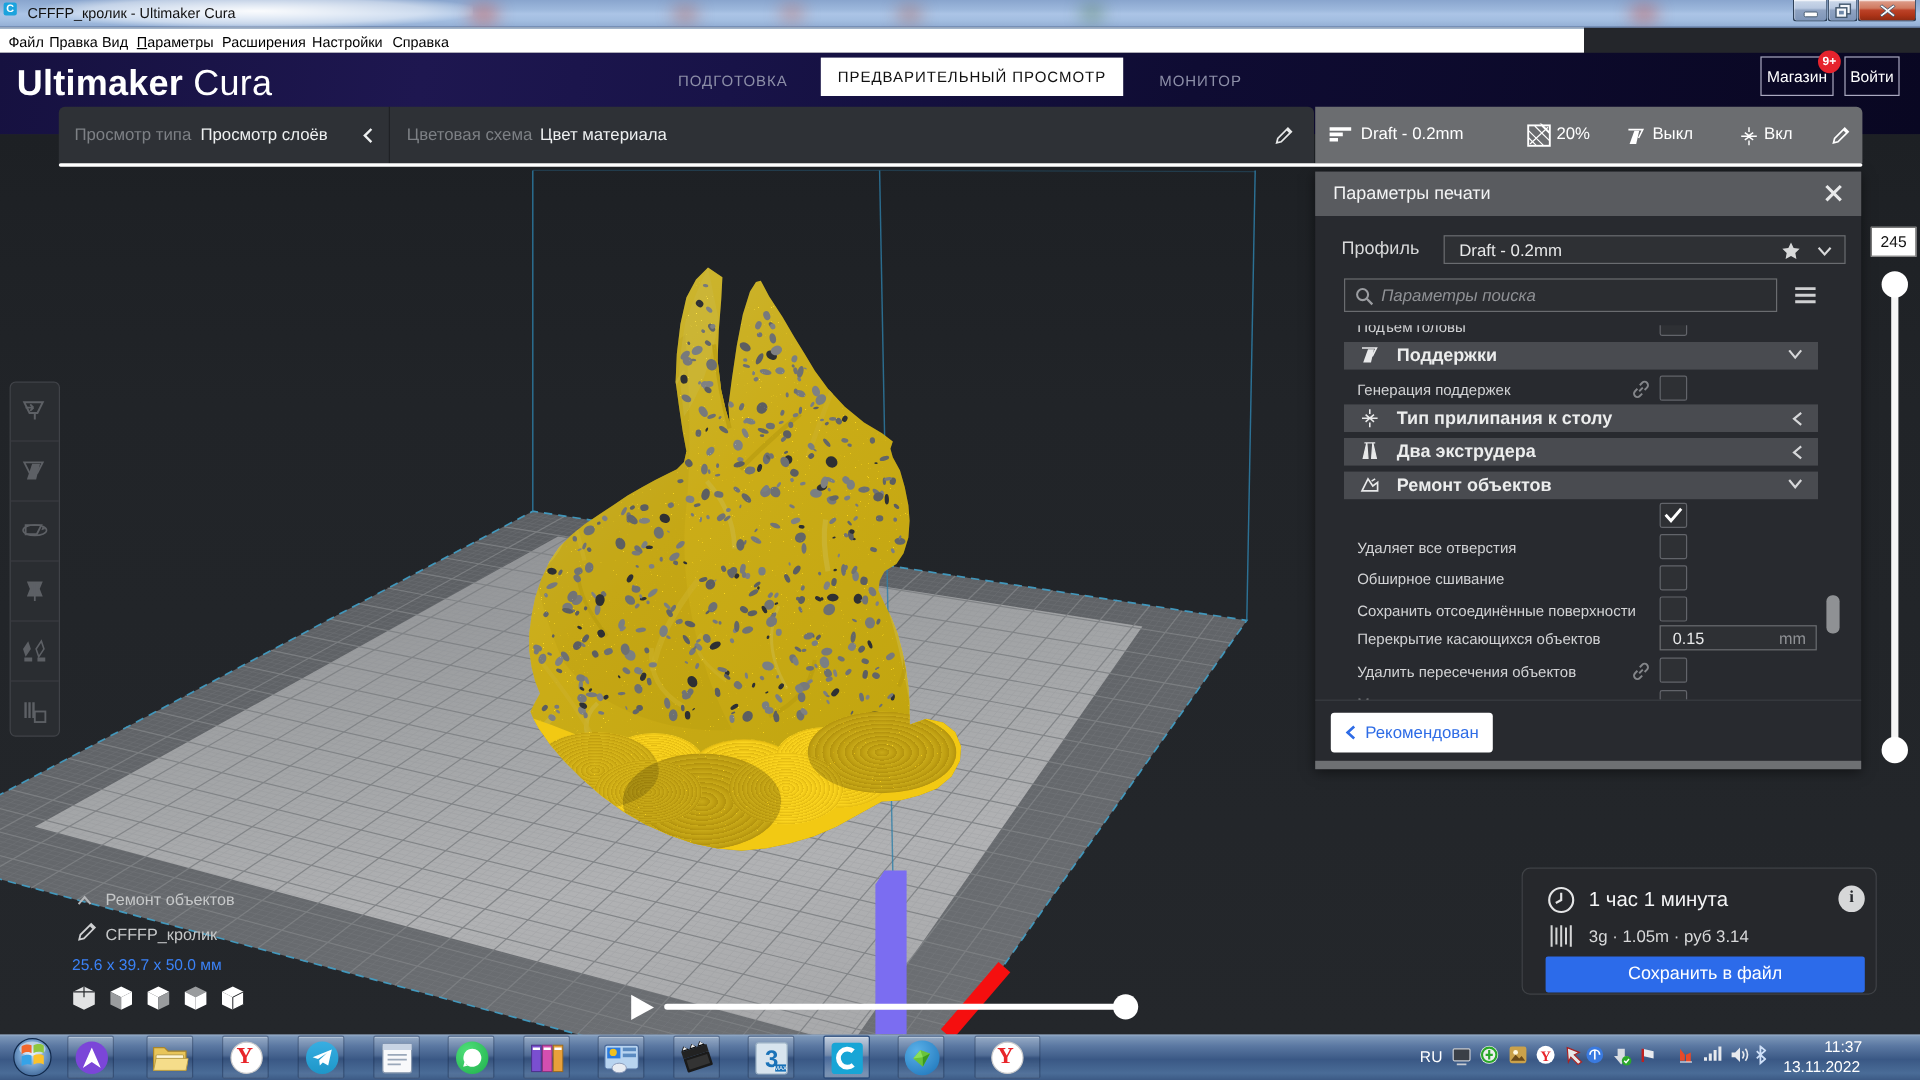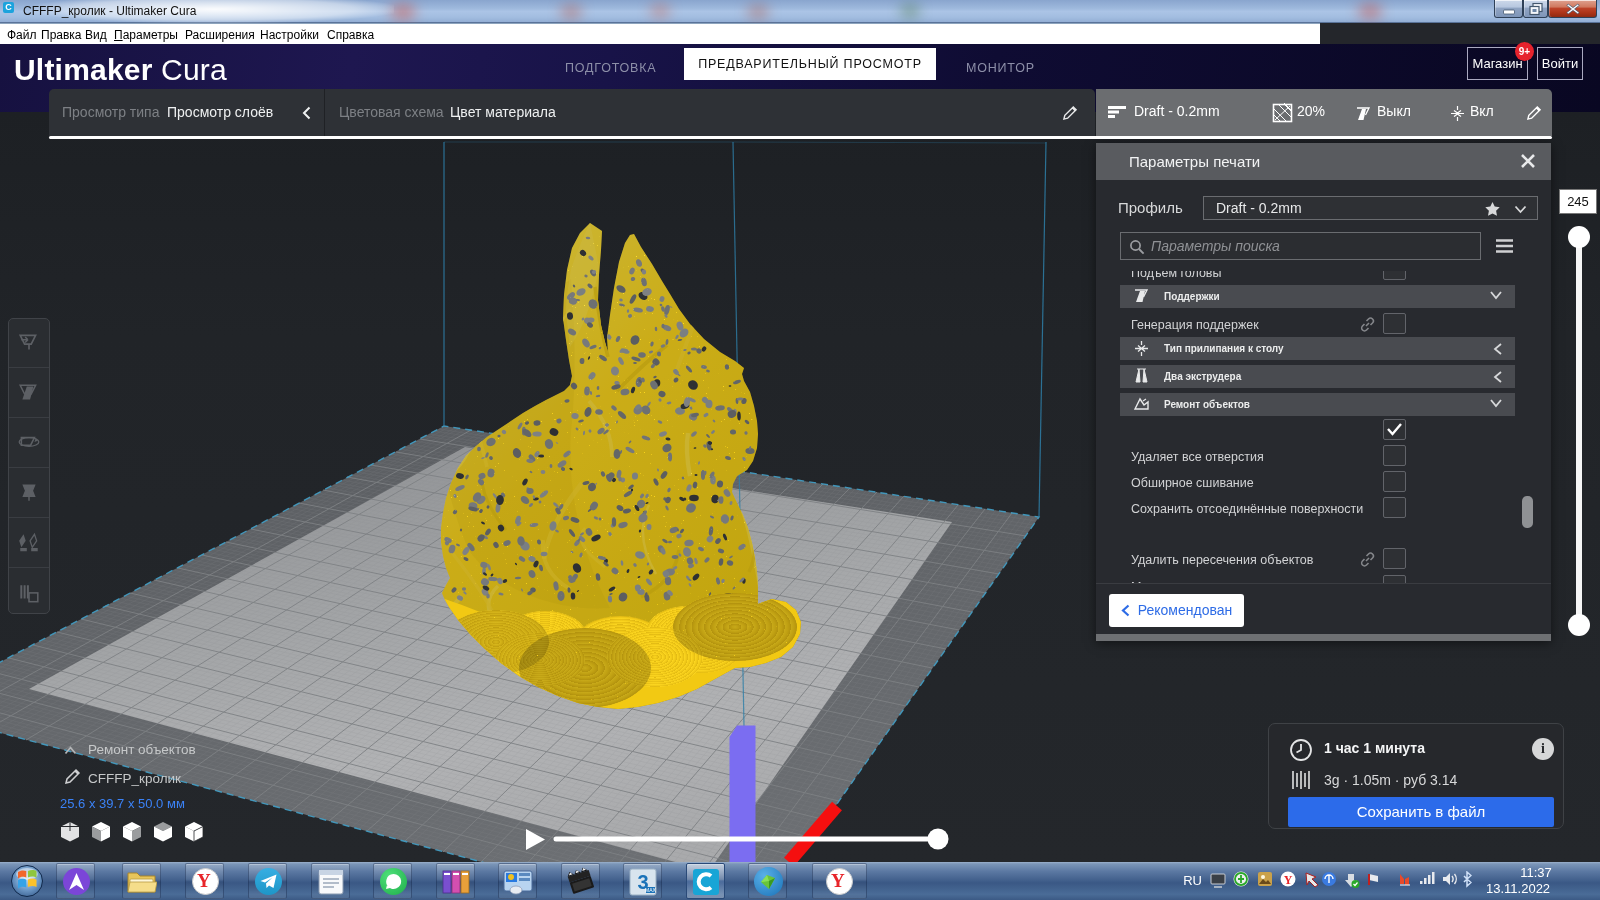--- a/index.html
+++ b/index.html
@@ -873,26 +873,26 @@
 <line x1="556" y1="727" x2="938" y2="727" stroke="#fff" stroke-width="5" stroke-linecap="round"></line>
 <circle cx="938" cy="727" r="10.5" fill="#fff"></circle>
 </svg></div>
 <style>
 
 #ltools{position:absolute;left:8px;top:318px;width:42px;height:296px;background:#2a2d31;border:1px solid #404348;border-radius:5px}
 #ltools .tb{position:absolute;left:0;width:40px;height:49px;border-bottom:1px solid #3a3d42}
 #ltools svg{position:absolute;left:50%;top:50%;transform:translate(-50%,-50%)}
 
 #panel{position:absolute;left:1096px;top:143px;width:455px;height:498px;background:#282a2f;box-shadow:0 2px 10px rgba(0,0,0,.5)}
-#phead{position:absolute;left:0;top:0;width:455px;height:37px;background:#595b5f;color:#f2f3f4;font-size:15px;line-height:37px;padding-left:33px}
+#phead{position:absolute;left:0;top:0;width:455px;height:37px;background:#595b5f;color:#f2f3f4;font-size:15px;line-height:37px;padding-left:15px}
 #pclose{position:absolute;right:14px;top:9px;width:18px;height:18px}
 .prow{position:absolute;font-size:15px;color:#d8d9da}
 #profsel{position:absolute;left:107px;top:53px;width:335px;height:24px;border:1px solid #6a6c70;background:#2e3034;color:#e8e9ea;font-size:14px;line-height:22px;padding-left:12px}
 #searchbox{position:absolute;left:24px;top:89px;width:361px;height:28px;border:1px solid #6a6c70;background:#2b2d31;color:#8f9195;font-size:14px;font-style:italic;line-height:26px;padding-left:30px}
-.secbar{position:absolute;left:24px;width:395px;height:23px;background:#494b50;color:#eceded;font-size:10px;font-weight:bold;line-height:23px}
+.secbar{position:absolute;left:24px;width:395px;height:23px;background:#494b50;color:#eceded;font-size:15px;font-weight:bold;line-height:23px}
 .secbar .ic{position:absolute;left:12px;top:2px;width:19px;height:19px}
 .secbar .tx{position:absolute;left:44px}
 .chev{position:absolute;right:12px;top:5px}
 .srow{position:absolute;left:24px;width:395px;height:24px;color:#d2d3d5;font-size:12.5px;line-height:24px}
 .srow .lb{position:absolute;left:11px;white-space:nowrap}
 .cbox{position:absolute;left:263px;width:23px;height:21px;background:#2e3034;border:1px solid #62646a;border-radius:2px}
 .linkic{position:absolute;left:239px;top:3px;width:17px;height:17px;opacity:.8}
 #mmfield{position:absolute;left:263px;top:0;width:131px;height:21px;border:1px solid #6a6c70;background:#2e3034;color:#e8e9ea;font-size:13.5px;line-height:21px}
 #recbtn{position:absolute;left:13px;top:451px;width:135px;height:33px;background:#fff;border-radius:3px;color:#2e6ce6;font-size:14px;line-height:33px;text-align:center}
 #pscroll{position:absolute;left:426px;top:353px;width:11px;height:32px;background:#8f9194;border-radius:5px}
@@ -1040,20 +1040,27 @@
       <span class="lb">Удаляет все отверстия</span>
       <span class="cbox"></span>
     </div>
  <div class="srow" style="top:328px">
       <span class="lb">Обширное сшивание</span>
       <span class="cbox"></span>
     </div>
  <div class="srow" style="top:354px">
       <span class="lb">Сохранить отсоединённые поверхности</span>
       <span class="cbox"></span>
+    </div>
+ <div class="srow" style="top:378px">
+      <span class="lb">Перекрытие касающихся объектов</span>
+      <span id="mmfield">
+        <span style="position:absolute;left:10px">0.15</span>
+        <span style="position:absolute;right:8px;color:#8f9195">mm</span>
+      </span>
     </div>
  <div class="srow" style="top:405px">
       <span class="lb">Удалить пересечения объектов</span>
    <svg class="linkic" viewBox="0 0 17 17">
         <path d="M7 10 L10 7 M5.5 8 L3.5 10 a2.8 2.8 0 0 0 4 4 L9.5 12 M11.5 9 L13.5 7 a2.8 2.8 0 0 0 -4 -4 L7.5 5" stroke="#9b9da1" stroke-width="1.6" fill="none"></path>
       </svg>
    <span class="cbox"></span>
     </div>
  <div class="srow" style="top:432px;height:8px;overflow:hidden">
       <span class="lb">Мaкс. разрешение</span>
@@ -1109,21 +1116,21 @@
         <path d="M19 6.5 L19 17 L10 21.5 L10 11 Z" fill="#fff" stroke="#26282c" stroke-width=".8"></path>
       </g>
  </svg>
 </div>
 
 <div id="info">
  <svg width="24" height="24" viewBox="0 0 24 24" style="position:absolute;left:20px;top:14px">
       <circle cx="12" cy="12" r="10" stroke="#e4e5e6" stroke-width="1.8" fill="none"></circle>
       <path d="M12 6 v6 l-4.5 2.5" stroke="#e4e5e6" stroke-width="1.8" fill="none"></path>
     </svg>
- <div style="position:absolute;left:55px;top:16px;color:#f4f5f6;font-size:14px;font-weight:bold;white-space:nowrap">1 час 1 минута</div>
+ <div style="position:absolute;left:55px;top:16px;color:#f4f5f6;font-size:17px;font-weight:normal;white-space:nowrap">1 час 1 минута</div>
  <div style="position:absolute;right:9px;top:14px;width:22px;height:22px;border-radius:50%;background:#d6d7d8;color:#26282c;text-align:center;font-size:14px;line-height:22px;font-weight:bold;font-family:'Liberation Serif',serif">i</div>
  <svg width="22" height="22" viewBox="0 0 22 22" style="position:absolute;left:21px;top:45px">
       <path d="M3 2 v18 M7 4 v14 M11 2 v18 M15 4 v14 M19 2 v18" stroke="#d4d5d6" stroke-width="1.7"></path>
     </svg>
  <div style="position:absolute;left:55px;top:48px;color:#d8d9da;font-size:14px;white-space:nowrap">3g · 1.05m · руб 3.14</div>
  <div id="saveb">Сохранить в файл</div>
 </div>
 <div id="taskbar">
  <svg width="38" height="38" viewBox="0 0 38 38" style="position:absolute;left:8px;top:0">
   <defs>

